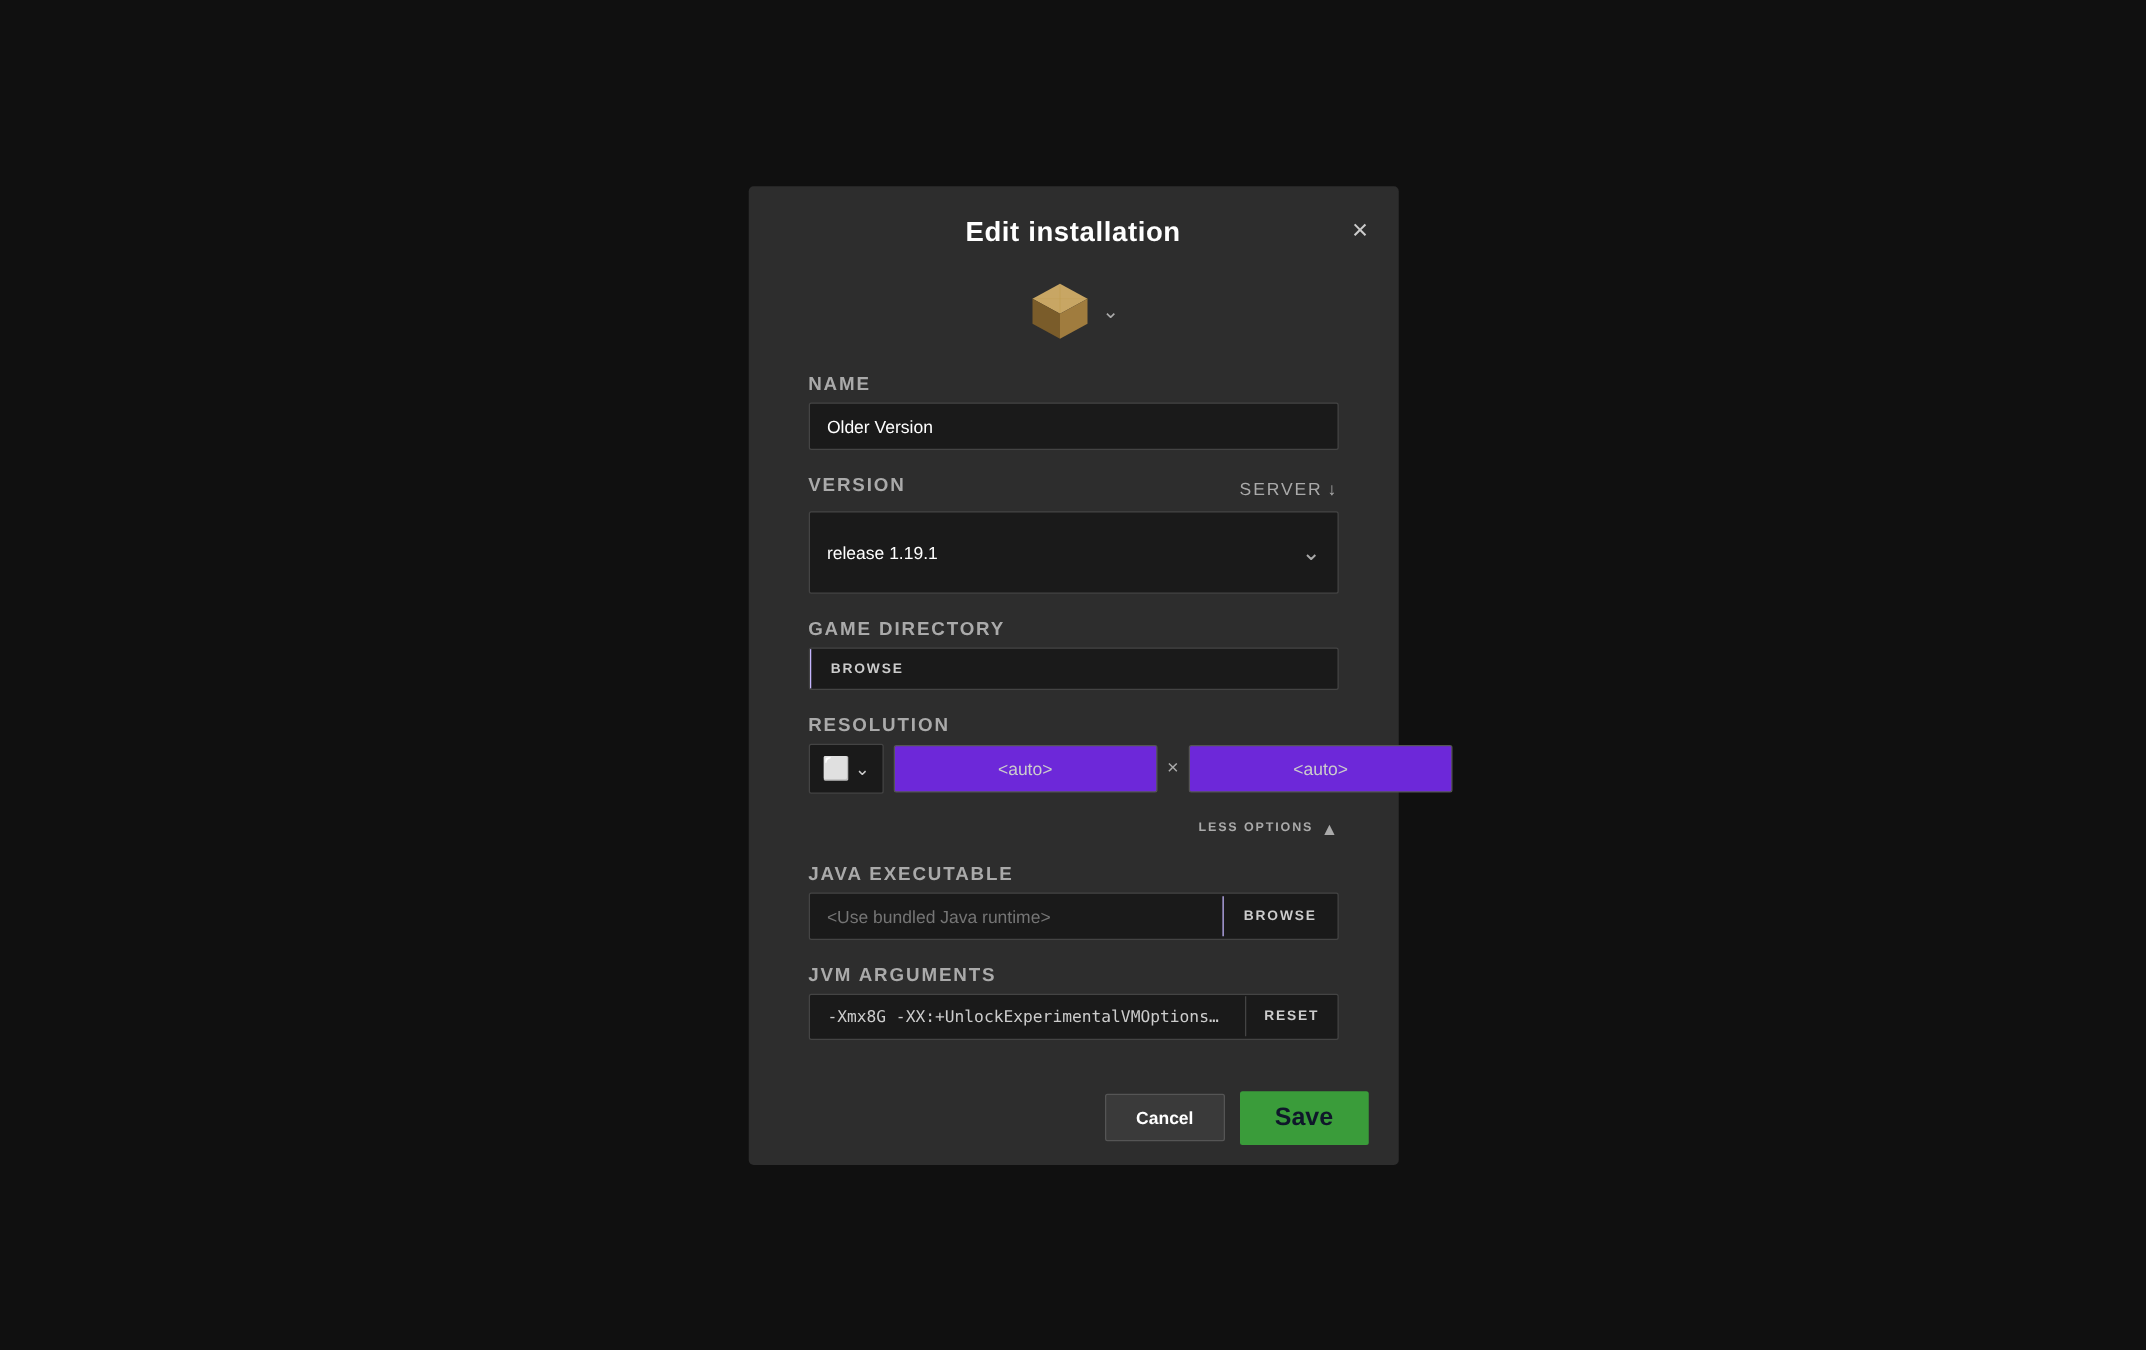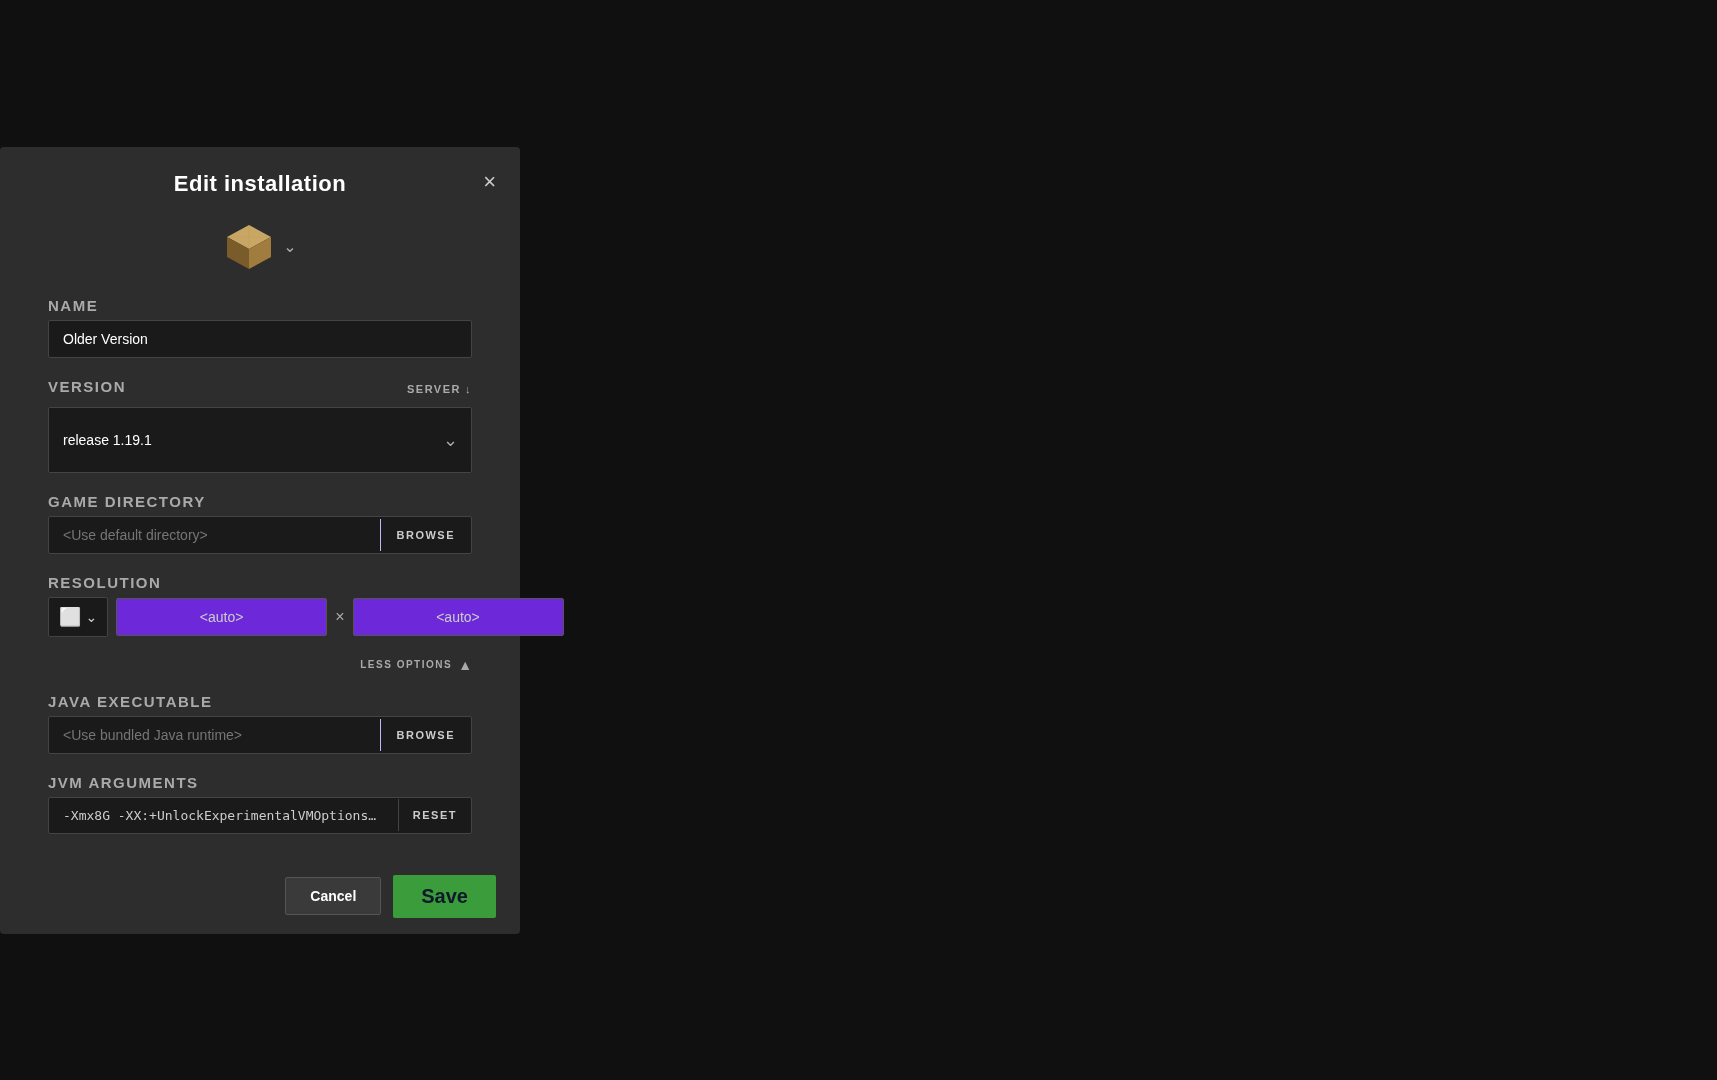--- a/index.html
+++ b/index.html
@@ -19,20 +19,21 @@
       justify-content: center;
       overflow: hidden;
     }
 
     .overlay {
       position: fixed;
       top: 0; left: 0; right: 0; bottom: 0;
       background: rgba(0,0,0,0.6);
       display: flex;
       align-items: center;
+      justify-content: center;
     }
 
     .modal {
       background: #2d2d2d;
       width: 520px;
       max-height: 900px;
       border-radius: 4px;
       position: relative;
       padding: 0 0 80px 0;
     }
@@ -109,22 +110,22 @@
 
     .version-row {
       display: flex;
       align-items: center;
       justify-content: space-between;
       margin-bottom: 6px;
       gap: 24px;
     }
 
     .server-link {
-      font-size: 11px;
-      font-weight: 700;
+      font-size: 14px;
+      font-weight: 400;
       color: #aaaaaa;
       letter-spacing: 1.5px;
       cursor: pointer;
       text-transform: uppercase;
       display: flex;
       align-items: center;
       gap: 4px;
     }
 
     .select-dropdown {
@@ -373,21 +374,20 @@
             <option>release 1.19</option>
             <option>release 1.18.2</option>
             <option>release 1.18.1</option>
           </select>
         </div>
       </div>
 
       <div class="field-group">
         <div class="field-label">GAME DIRECTORY</div>
         <div class="directory-field">
-          <input class="directory-input" type="text" placeholder="&lt;Use default directory&gt;" style="">
           <button class="browse-btn">BROWSE</button>
         </div>
       </div>
 
       <div class="field-group">
         <div class="field-label">RESOLUTION</div>
         <div class="resolution-row">
           <button class="monitor-btn">
             <span class="monitor-icon">⬜</span>
             <span>⌄</span>

